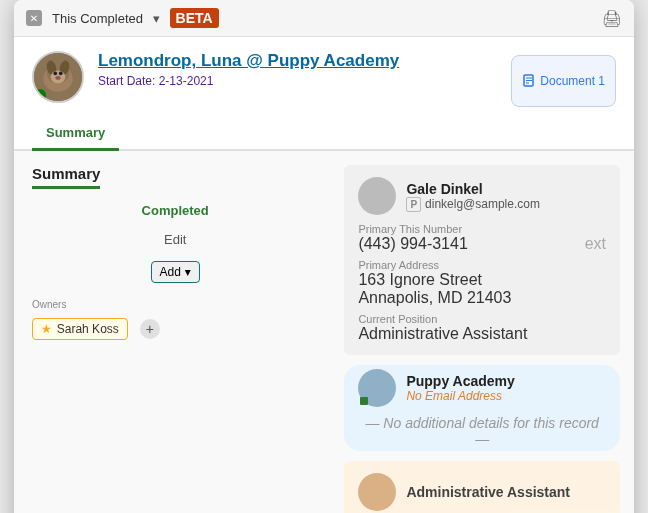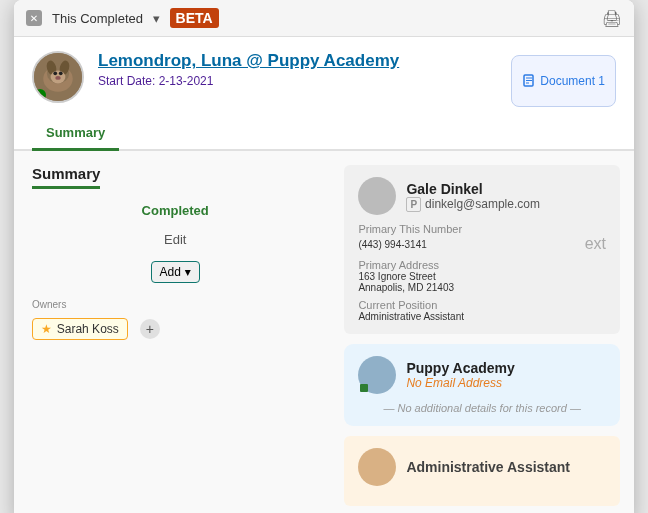--- a/index.html
+++ b/index.html
@@ -219,22 +219,22 @@
       flex-direction: column;
       gap: 10px;
     }
     .contact-card {
       background: #f0f0f0;
       border-radius: 6px;
       padding: 12px 14px;
     }
     .contact-card-blue {
       background: #e8f4fd;
-      border-radius: 9px;
-      padding: 12px 14px;
+      border-radius: 16px;
+      padding: 4px 14px;
     }
     .contact-card-orange {
       background: #fff3e0;
       border-radius: 6px;
       padding: 12px 14px;
     }
     .contact-header {
       display: flex;
       align-items: center;
       gap: 10px;
@@ -277,42 +277,42 @@
       border: 1px solid #bbb;
       padding: 1px 3px;
       border-radius: 2px;
     }
     .field-label {
       font-size: 11px;
       color: #888;
       margin-top: 6px;
     }
     .field-value {
-      font-size: 10px;
+      font-size: 16px;
       color: #333;
     }
     .phone-row {
       display: flex;
       align-items: center;
       justify-content: space-between;
     }
     .ext-label {
       font-size: 16px;
       color: #aaa;
       text-align: center;
     }
     .no-email {
       font-style: italic;
       color: #e67e22;
       font-size: 12px;
     }
     .no-details {
       font-style: italic;
       color: #999;
-      font-size: 11px;
+      font-size: 14px;
       text-align: center;
       margin-top: 6px;
     }
     .contact-org-name {
       font-weight: 700;
       font-size: 14px;
       color: #222;
     }
   </style>
 </head>

